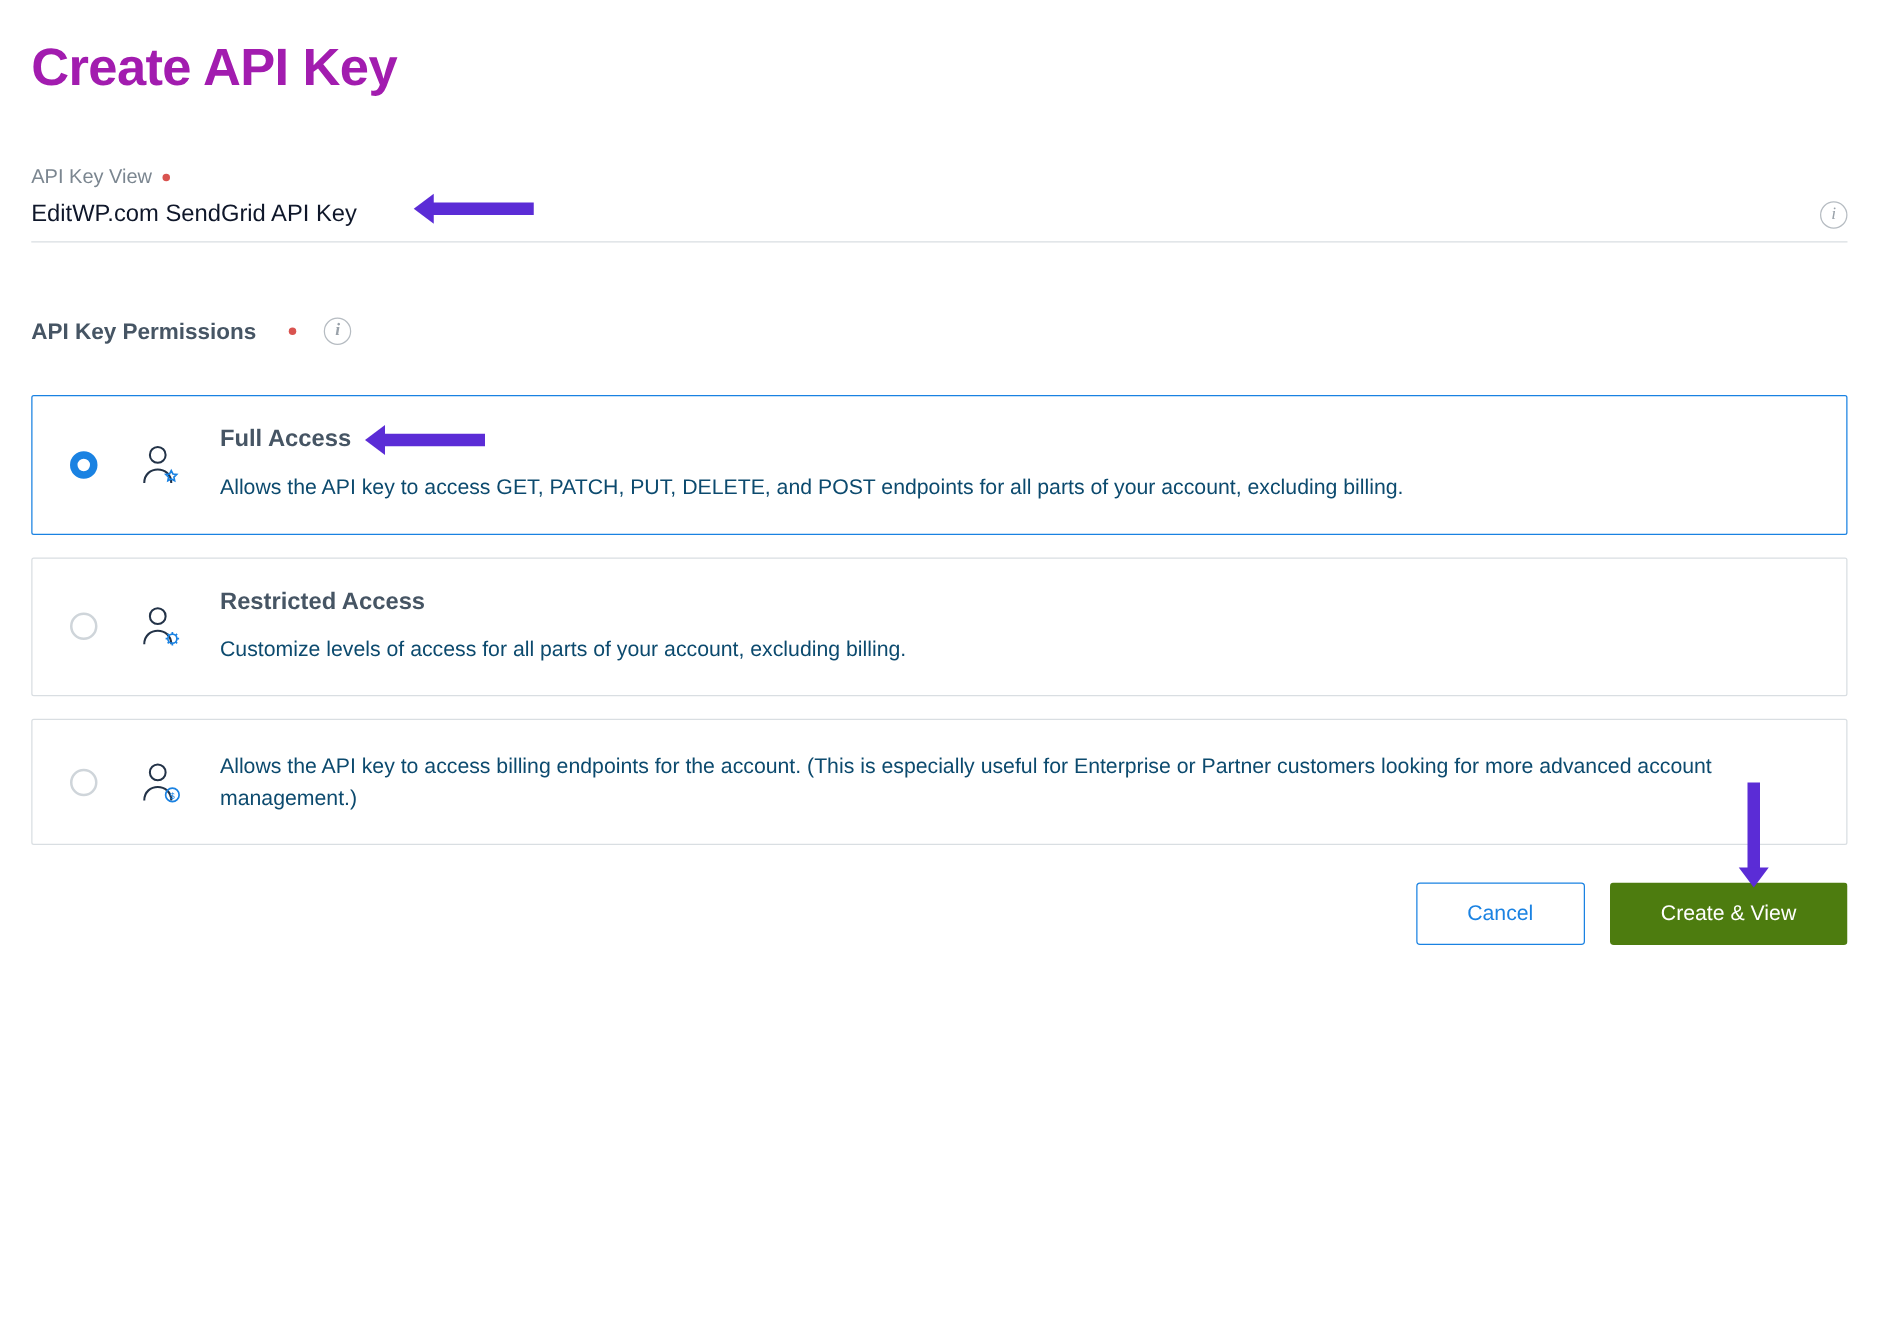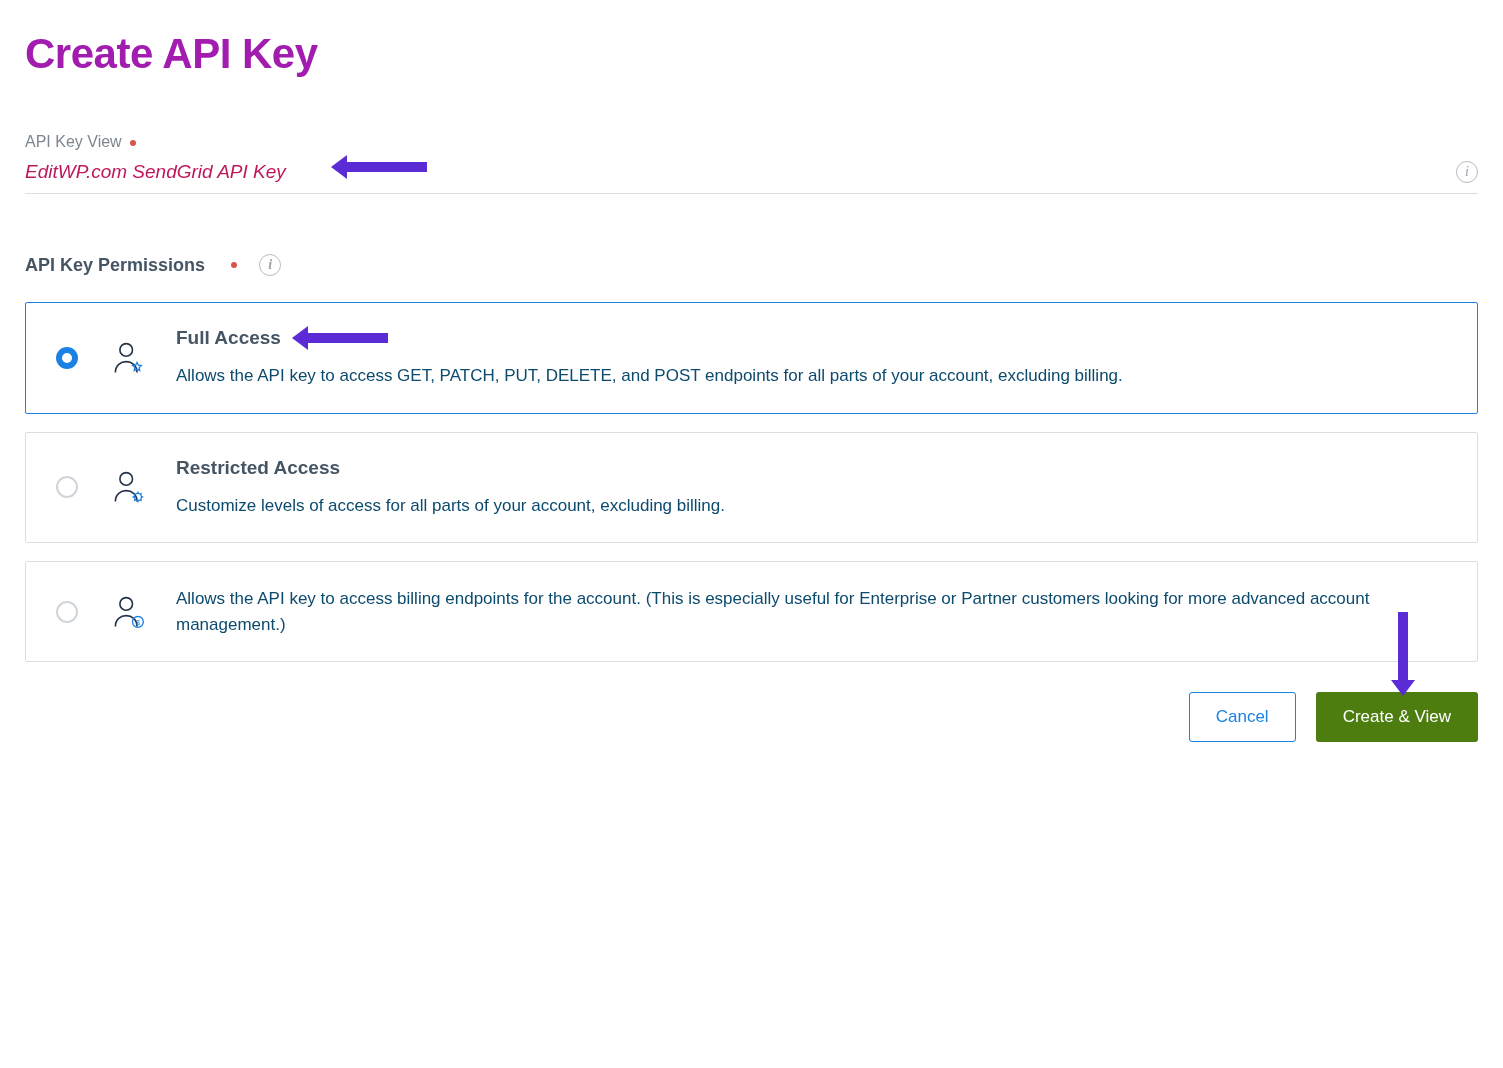--- a/index.html
+++ b/index.html
@@ -36,24 +36,23 @@
     align-items: center;
     border-bottom: 1px solid #d9dee2;
     padding-bottom: 6px;
     margin-bottom: 60px;
   }
   .text-input {
     flex: 1;
     border: none;
     outline: none;
     font-size: 19px;
-    color: #be185d;
+    color: #0f172a;
     padding: 4px 0;
     background: transparent;
-    font-style: italic;
   }
   .info-circle {
     width: 22px;
     height: 22px;
     border-radius: 50%;
     border: 1.5px solid #b6bcc2;
     color: #9aa2aa;
     font-family: "Times New Roman", serif;
     font-style: italic;
     font-size: 14px;
@@ -61,21 +60,21 @@
     text-align: center;
     display: inline-block;
   }
   .section-label {
     font-size: 18px;
     font-weight: 600;
     color: #465564;
     display: flex;
     align-items: center;
     gap: 22px;
-    margin-bottom: 26px;
+    margin-bottom: 40px;
   }
   .option-card {
     border: 1px solid #d9dee2;
     border-radius: 2px;
     padding: 24px 30px;
     margin-bottom: 18px;
     display: flex;
     align-items: center;
     cursor: pointer;
     position: relative;
@@ -115,21 +114,21 @@
     line-height: 1.5;
   }
   .actions {
     display: flex;
     justify-content: flex-end;
     gap: 20px;
     margin-top: 30px;
   }
   .btn {
     font-size: 17px;
-    padding: 14px 26px;
+    padding: 14px 40px;
     border-radius: 3px;
     cursor: pointer;
     border: 1px solid transparent;
   }
   .btn-secondary {
     background: #fff;
     border-color: #1a82e2;
     color: #1a82e2;
   }
   .btn-primary {

